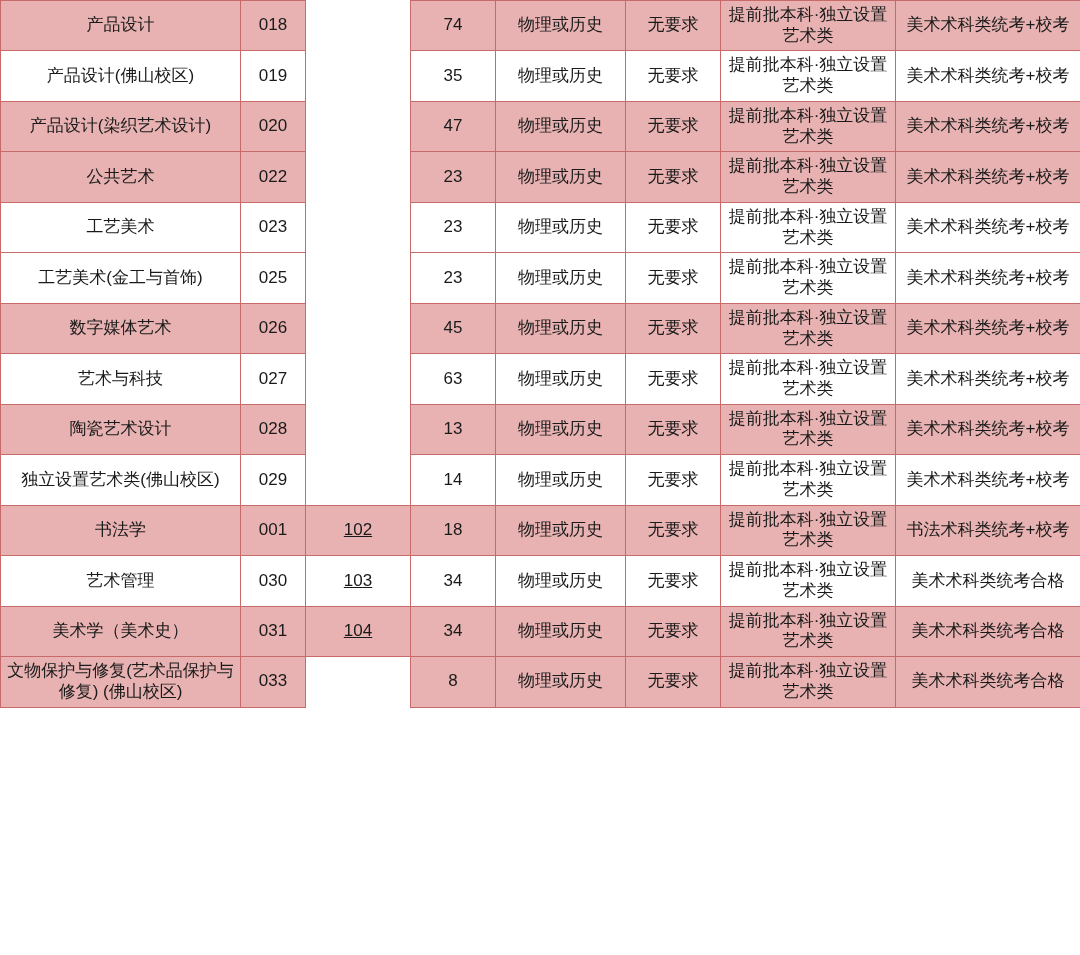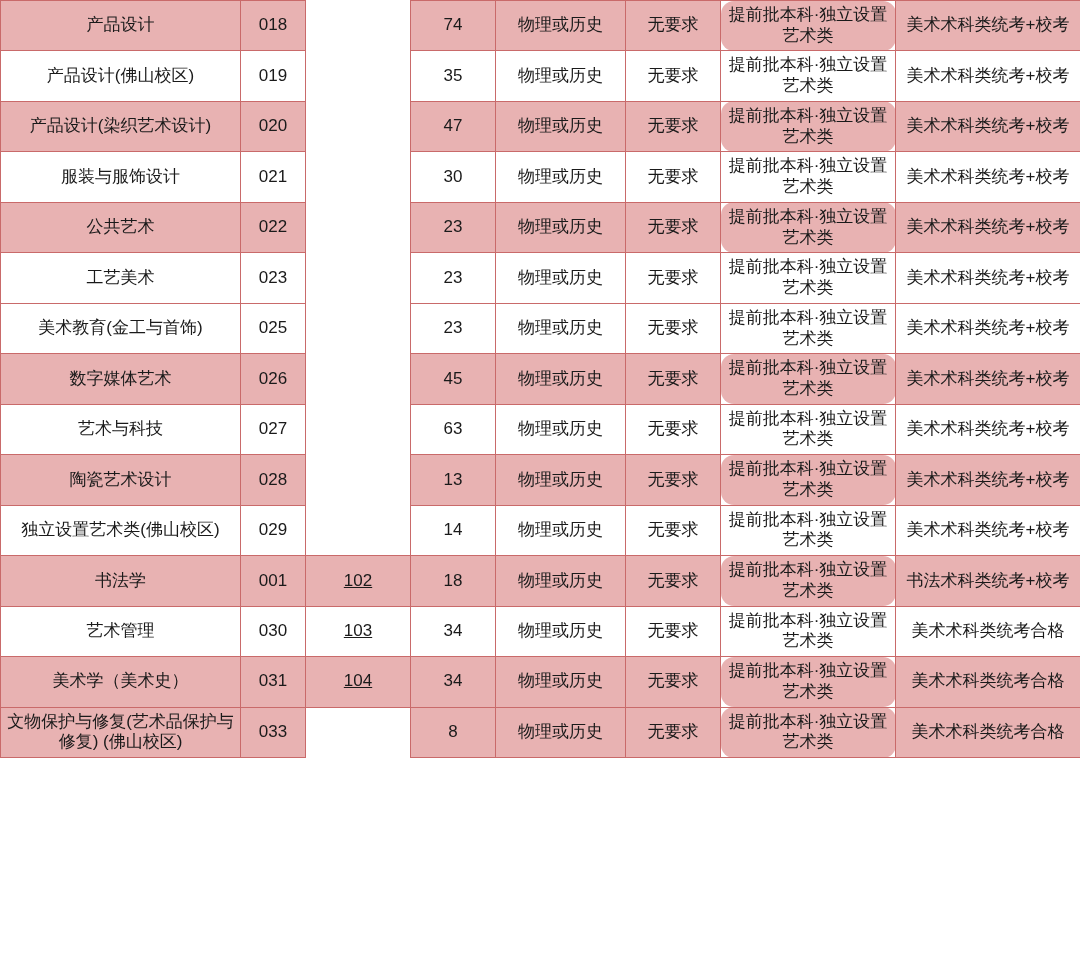--- a/index.html
+++ b/index.html
@@ -45,21 +45,21 @@
   col.c-exam   { width: 185px; }
 
   td.major { font-size: 17px; }
   td.code { font-size: 17px; }
   td.group { font-size: 17px; text-decoration: underline; }
   td.plan { font-size: 17px; }
   td.subject { font-size: 17px; }
   td.req { font-size: 17px; }
   td.batch { font-size: 17px; }
   td.exam { font-size: 17px; text-align: left; padding-left: 8px; }
-  td.batch { text-align: left; padding-left: 8px; border-radius: 13px; }
+  td.batch { text-align: left; padding-left: 8px; }
   td.blank { background: #ffffff !important; border: none !important; }
 </style>
 </head>
 <body>
 
 <table class="admission-table">
   <colgroup>
     <col class="c-major">
       <col class="c-code">
       <col class="c-group">
@@ -93,30 +93,20 @@
       <tr class="shaded">
         <td class="major">产品设计(染织艺术设计)</td>
         <td class="code">020</td>
         <td class="group blank"></td>
         <td class="plan">47</td>
         <td class="subject">物理或历史</td>
         <td class="req">无要求</td>
         <td class="batch">提前批本科·独立设置艺术类</td>
         <td class="exam">美术术科类统考+校考</td>
       </tr>
-      <tr class="plain">
-        <td class="major">服装与服饰设计</td>
-        <td class="code">021</td>
-        <td class="group blank"></td>
-        <td class="plan">30</td>
-        <td class="subject">物理或历史</td>
-        <td class="req">无要求</td>
-        <td class="batch">提前批本科·独立设置艺术类</td>
-        <td class="exam">美术术科类统考+校考</td>
-      </tr>
       <tr class="shaded">
         <td class="major">公共艺术</td>
         <td class="code">022</td>
         <td class="group blank"></td>
         <td class="plan">23</td>
         <td class="subject">物理或历史</td>
         <td class="req">无要求</td>
         <td class="batch">提前批本科·独立设置艺术类</td>
         <td class="exam">美术术科类统考+校考</td>
       </tr>
@@ -124,21 +114,21 @@
         <td class="major">工艺美术</td>
         <td class="code">023</td>
         <td class="group blank"></td>
         <td class="plan">23</td>
         <td class="subject">物理或历史</td>
         <td class="req">无要求</td>
         <td class="batch">提前批本科·独立设置艺术类</td>
         <td class="exam">美术术科类统考+校考</td>
       </tr>
       <tr class="plain">
-        <td class="major">美术教育(金工与首饰)</td>
+        <td class="major">工艺美术(金工与首饰)</td>
         <td class="code">025</td>
         <td class="group blank"></td>
         <td class="plan">23</td>
         <td class="subject">物理或历史</td>
         <td class="req">无要求</td>
         <td class="batch">提前批本科·独立设置艺术类</td>
         <td class="exam">美术术科类统考+校考</td>
       </tr>
       <tr class="shaded">
         <td class="major">数字媒体艺术</td>

